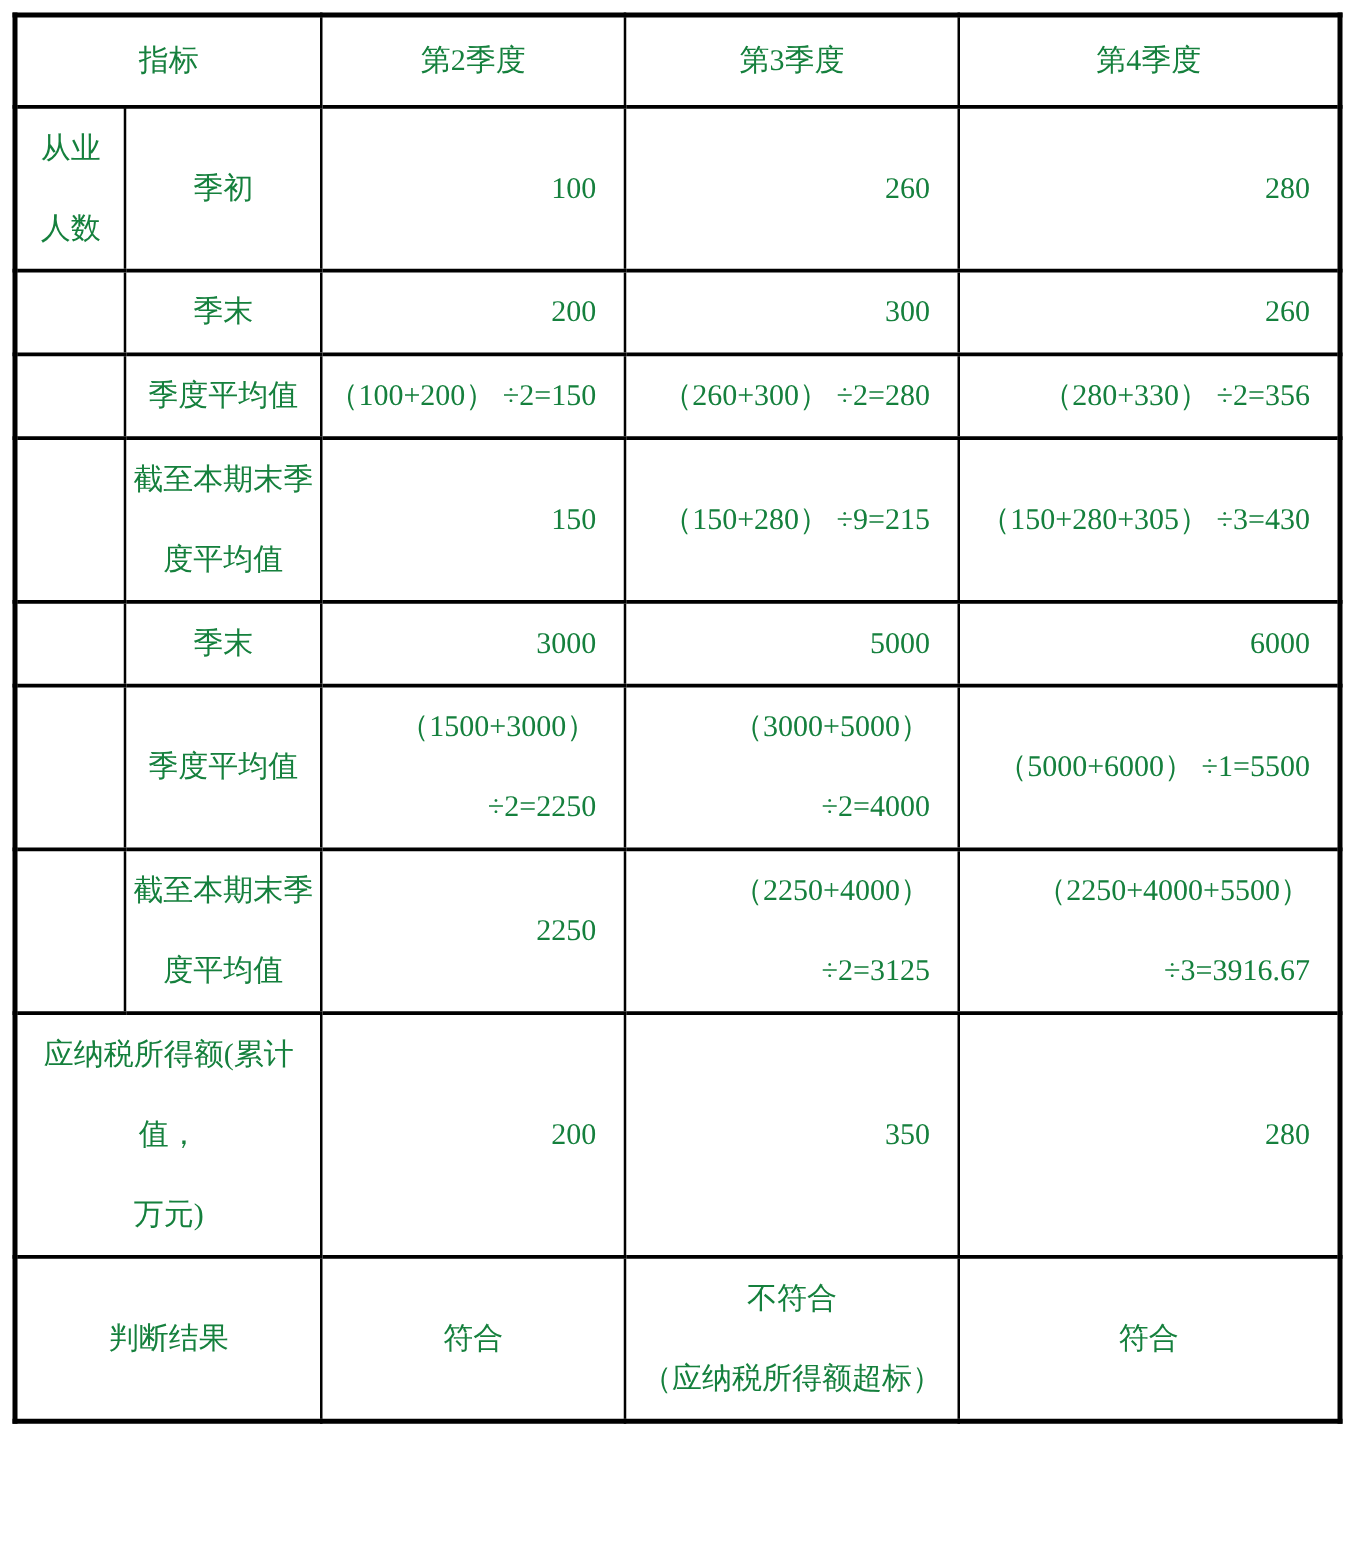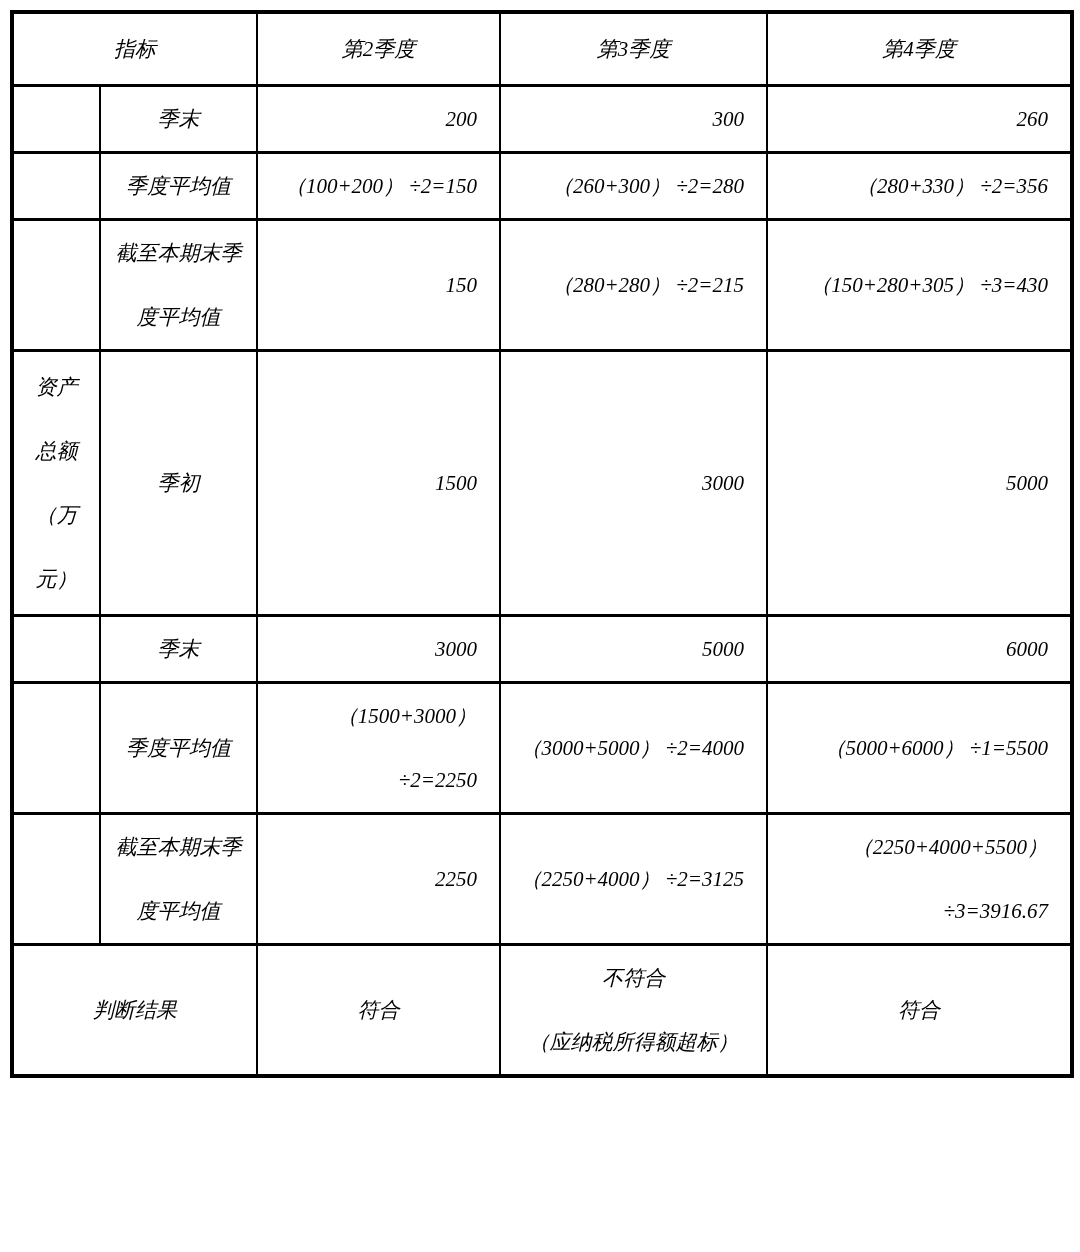--- a/index.html
+++ b/index.html
@@ -20,28 +20,27 @@
     border-collapse:collapse;
     table-layout:fixed;
     width:1060px;
     border:4px solid #000;
   }
   td{
     border-left:2px solid #000;
     border-right:2px solid #000;
     border-top:3px solid #000;
     border-bottom:3px solid #000;
-    color:#000000;
-    font-size:21px;
+    color:#15803d;
+    font-size:24px;
     line-height:64px;
     vertical-align:middle;
     white-space:pre-line;
     padding:0;
     overflow:hidden;
-    font-style:italic;
   }
   .ctr{ text-align:center; }
   .val{ text-align:right; padding-right:22px; }
   tr.r0{height:73px}
   tr.r1{height:125px}
   tr.r2{height:67px}
   tr.r3{height:63px}
   tr.r4{height:125px}
   tr.r5{height:265px}
   tr.r6{height:60px}
@@ -64,20 +63,28 @@
     </colgroup>
 
     <tbody>
         <tr class="r0">
       <td class="ctr" colspan="2">指标</td>
       <td class="ctr">第2季度</td>
       <td class="ctr">第3季度</td>
       <td class="ctr">第4季度</td>
     </tr>
 
+    <tr class="r1">
+      <td class="ctr">从业
+人数</td>
+      <td class="ctr">季初</td>
+      <td class="val">100</td>
+      <td class="val">260</td>
+      <td class="val">280</td>
+    </tr>
 
     <tr class="r2">
       <td class="ctr"></td>
       <td class="ctr">季末</td>
       <td class="val">200</td>
       <td class="val">300</td>
       <td class="val">260</td>
     </tr>
 
     <tr class="r3">
@@ -86,34 +93,24 @@
       <td class="val">（100+200） ÷2=150</td>
       <td class="val">（260+300） ÷2=280</td>
       <td class="val">（280+330） ÷2=356</td>
     </tr>
 
     <tr class="r4">
       <td class="ctr"></td>
       <td class="ctr">截至本期末季
 度平均值</td>
       <td class="val">150</td>
-      <td class="val">（280+280） ÷2=215</td>
+      <td class="val">（150+280） ÷9=215</td>
       <td class="val">（150+280+305） ÷3=430</td>
     </tr>
 
-    <tr class="r5">
-      <td class="ctr">资产
-总额
-（万
-元）</td>
-      <td class="ctr">季初</td>
-      <td class="val">1500</td>
-      <td class="val">3000</td>
-      <td class="val">5000</td>
-    </tr>
 
     <tr class="r6">
       <td class="ctr"></td>
       <td class="ctr">季末</td>
       <td class="val">3000</td>
       <td class="val">5000</td>
       <td class="val">6000</td>
     </tr>
 
     <tr class="r7">
@@ -127,20 +124,27 @@
     <tr class="r8">
       <td class="ctr"></td>
       <td class="ctr">截至本期末季
 度平均值</td>
       <td class="val">2250</td>
       <td class="val">（2250+4000） ÷2=3125</td>
       <td class="val">（2250+4000+5500）
 ÷3=3916.67</td>
     </tr>
 
+    <tr class="r9">
+      <td class="ctr" colspan="2">应纳税所得额(累计值，
+万元)</td>
+      <td class="val">200</td>
+      <td class="val">350</td>
+      <td class="val">280</td>
+    </tr>
 
     <tr class="r10">
       <td class="ctr" colspan="2">判断结果</td>
       <td class="ctr">符合</td>
       <td class="ctr">不符合
 （应纳税所得额超标）</td>
       <td class="ctr">符合</td>
     </tr>
   </tbody>
     </table>

